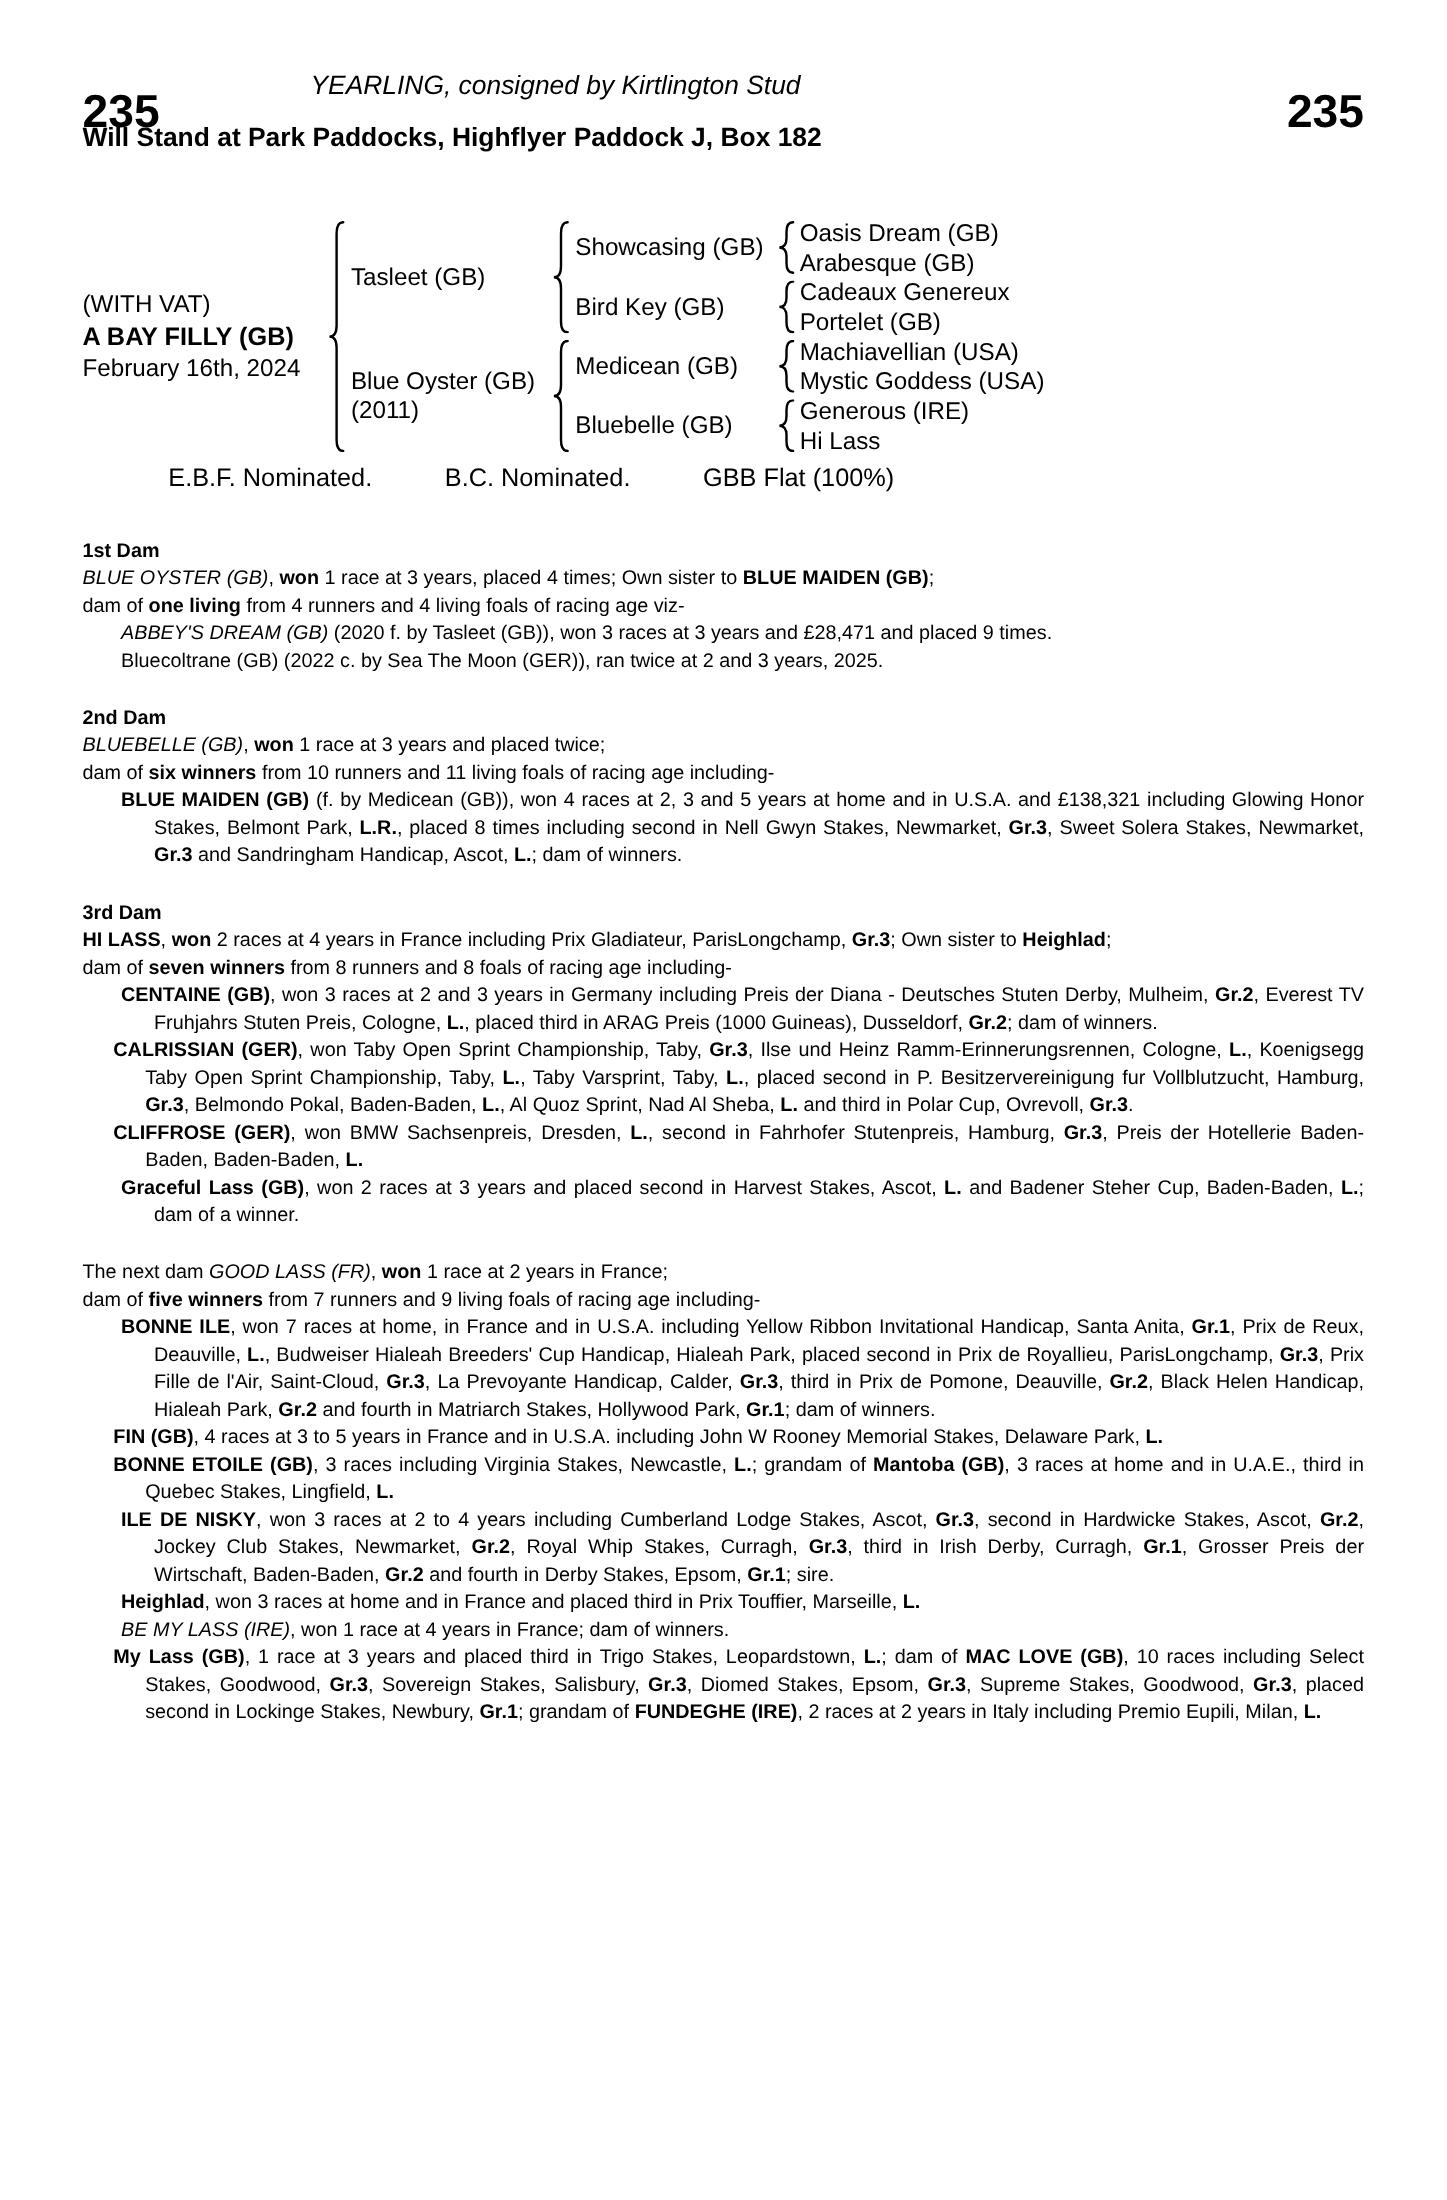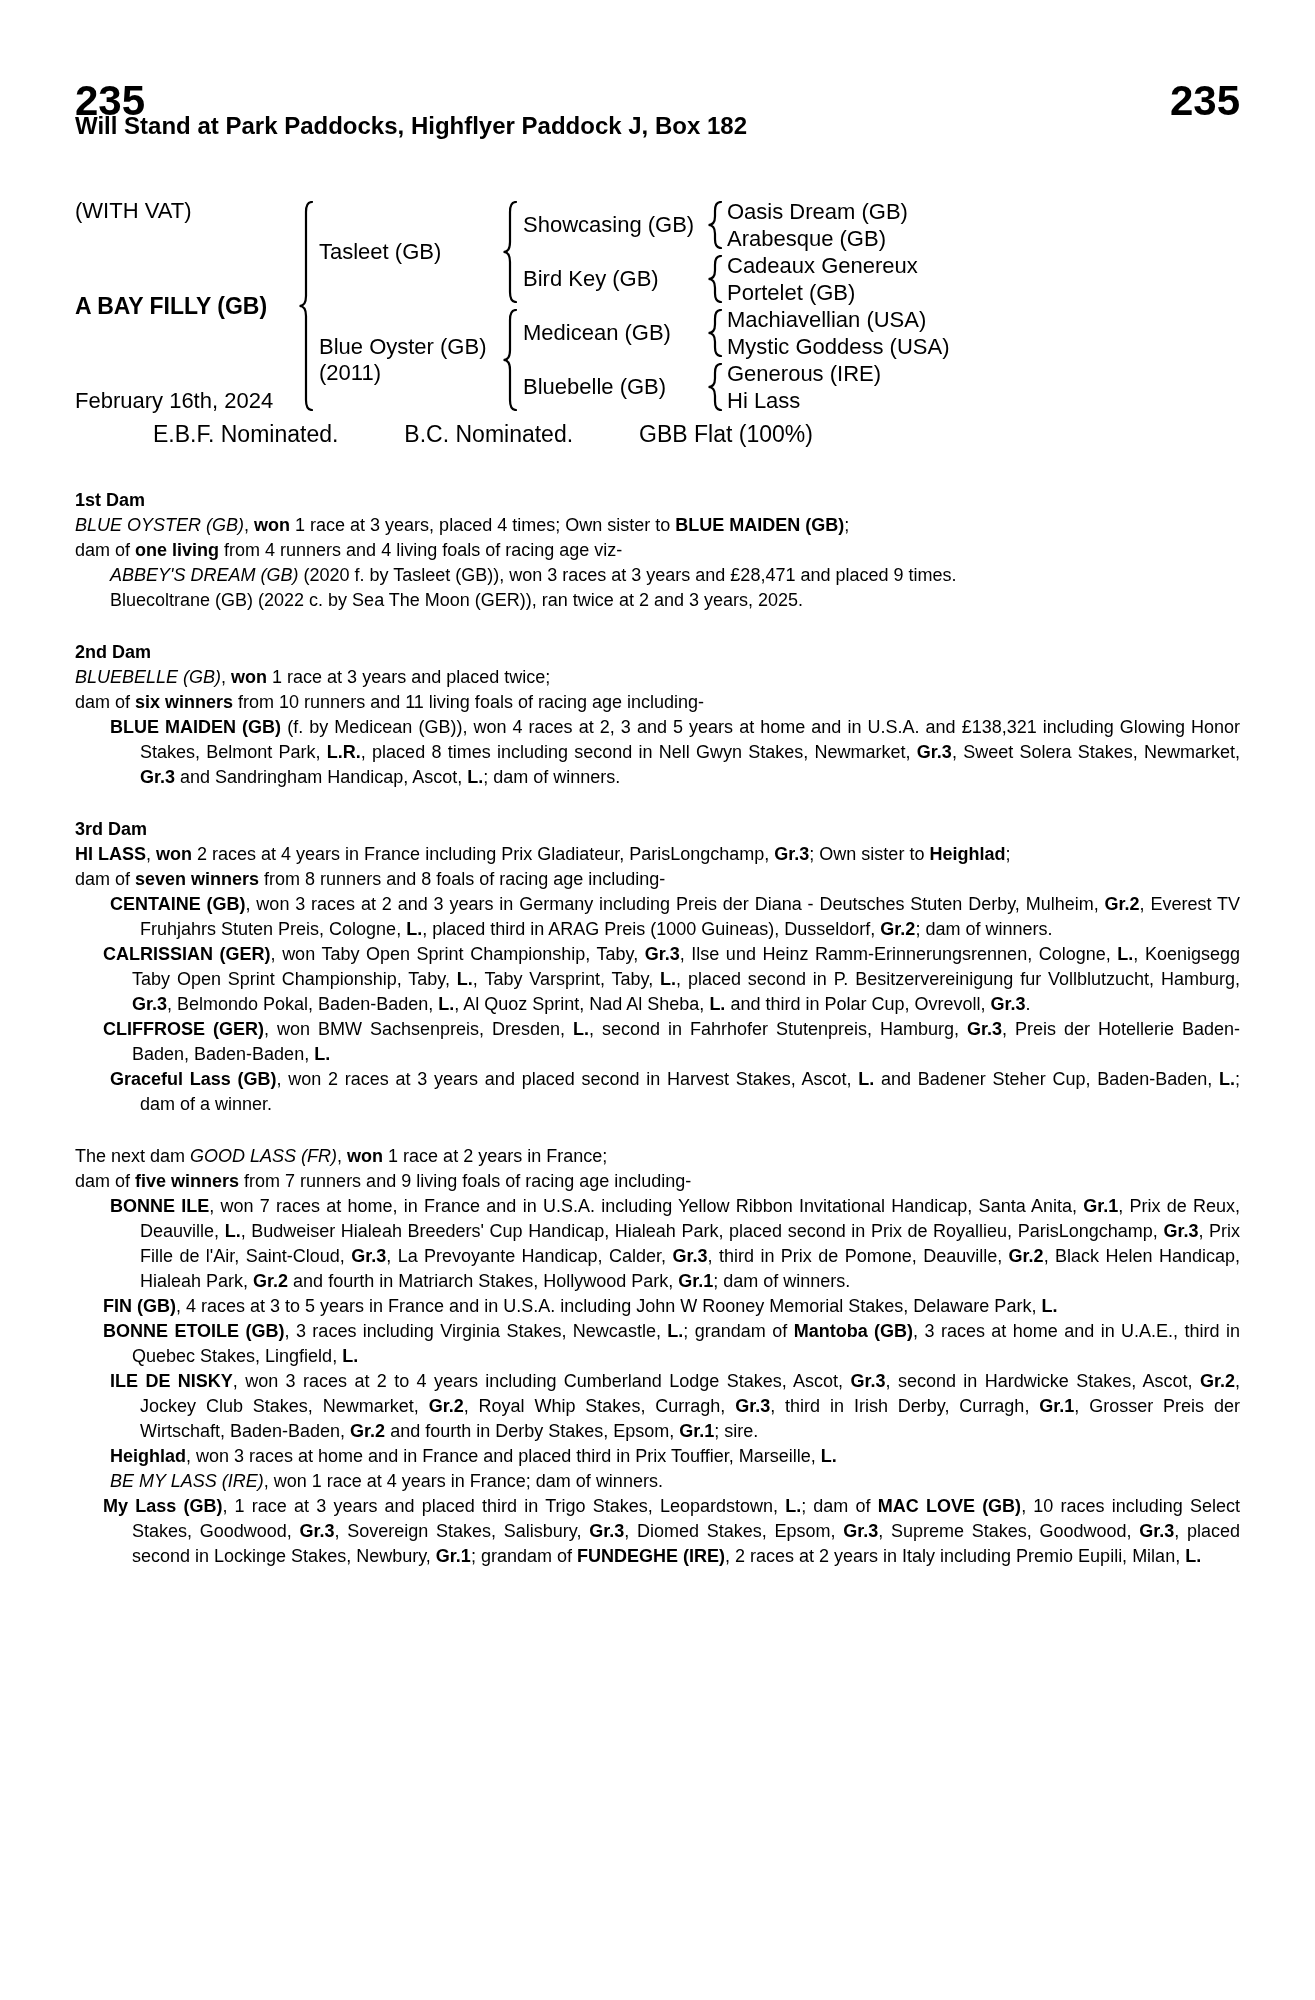--- a/index.html
+++ b/index.html
@@ -14,21 +14,21 @@
   .consign{position:absolute;left:0;top:2px;width:860px;text-align:center;
     font-style:italic;font-size:24px;}
   .lot-left{position:absolute;left:0;top:18px;font-weight:bold;font-size:42px;line-height:1;}
   .lot-right{position:absolute;right:0;top:18px;font-weight:bold;font-size:42px;line-height:1;}
   .stand{position:absolute;left:0;top:50px;font-weight:bold;font-size:24px;}
 
   
   .ped{display:grid;grid-template-columns:218px 26px 178px 26px 180px 24px 1fr;
        grid-template-rows:repeat(8,27px);font-size:22px;line-height:26px;}
   .cell{display:flex;align-items:center;}
-  .identity{grid-column:1;grid-row:1/9;flex-direction:column;justify-content:space-between;
+  .identity{grid-column:1;grid-row:1/9;flex-direction:column;justify-content:center;
     align-items:flex-start;gap:3px;}
   .id-name{font-weight:bold;font-size:23px;}
   .br1{grid-column:2;grid-row:1/9;justify-content:center;}
   .g1a{grid-column:3;grid-row:1/5;}
   .g1b{grid-column:3;grid-row:5/9;flex-direction:column;align-items:flex-start;justify-content:center;}
   .br2a{grid-column:4;grid-row:1/5;justify-content:center;}
   .br2b{grid-column:4;grid-row:5/9;justify-content:center;}
   .g2a{grid-column:5;grid-row:1/3;}
   .g2b{grid-column:5;grid-row:3/5;}
   .g2c{grid-column:5;grid-row:5/7;}
@@ -57,20 +57,21 @@
   .para.l2{margin-left:28px;padding-left:29px;text-indent:-29px;}
   .b{font-weight:bold;}
   .i{font-style:italic;}
 </style>
 </head>
 <body>
 
 <div class="page">
 
   <div class="header">
+    <div class="consign">YEARLING, consigned by Kirtlington Stud</div>
     <div class="lot-left">235</div>
     <div class="lot-right">235</div>
     <div class="stand">Will Stand at Park Paddocks, Highflyer Paddock J, Box 182</div>
   </div>
 
   <div class="ped">
     <div class="cell identity">
       <div>(WITH VAT)</div>
       <div class="id-name">A BAY FILLY (GB)</div>
       <div>February 16th, 2024</div>

